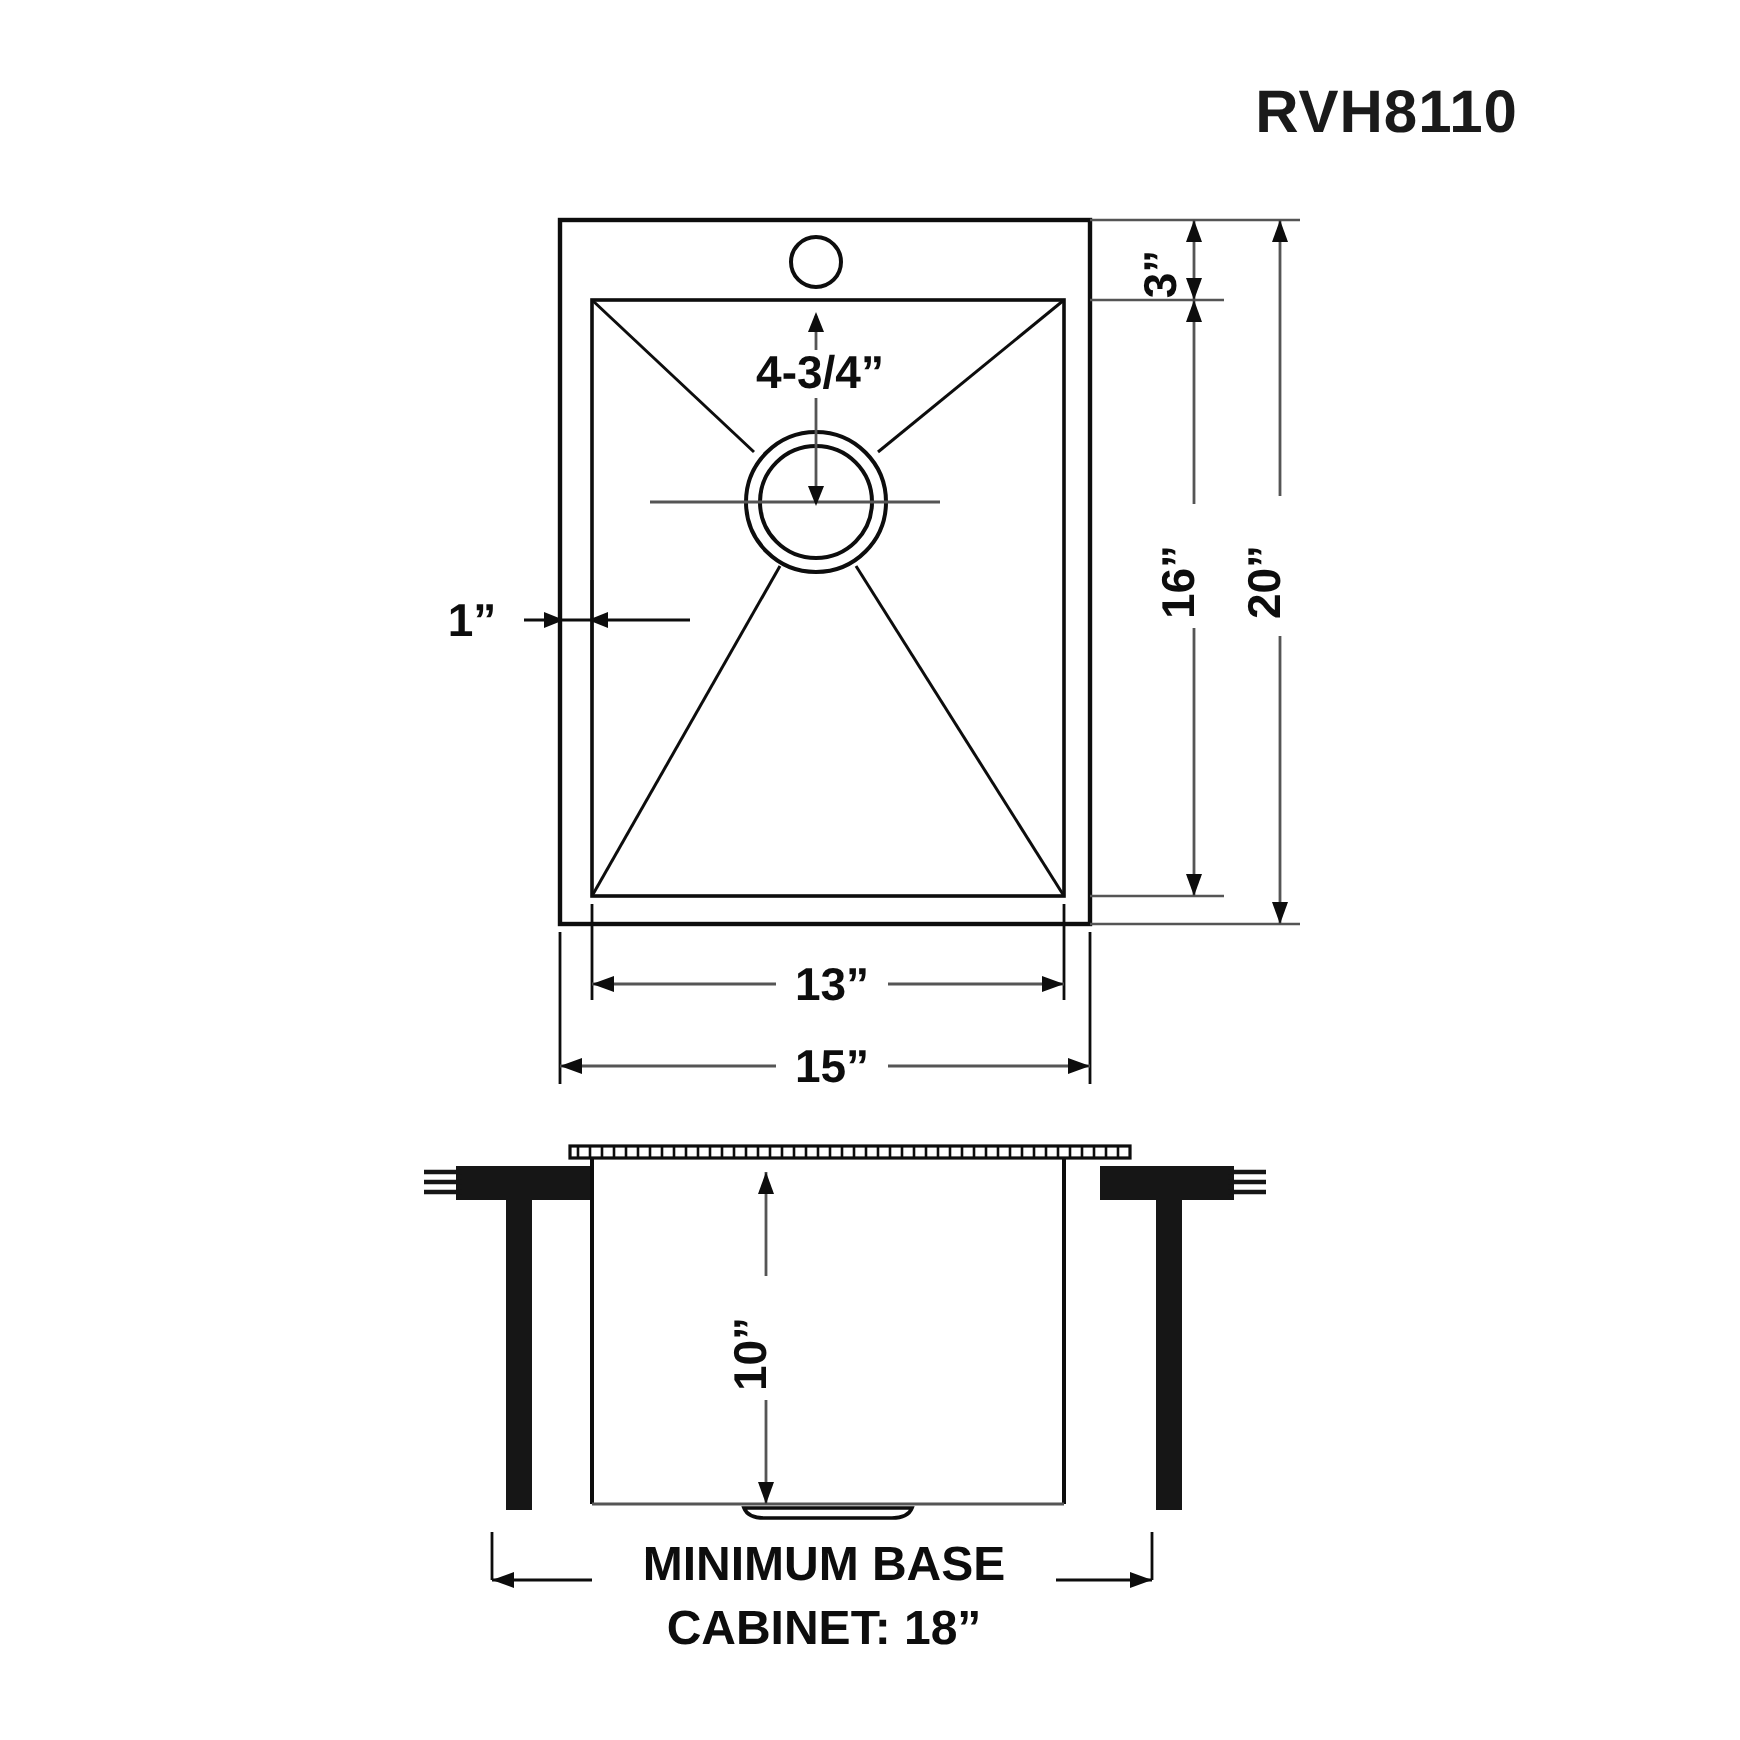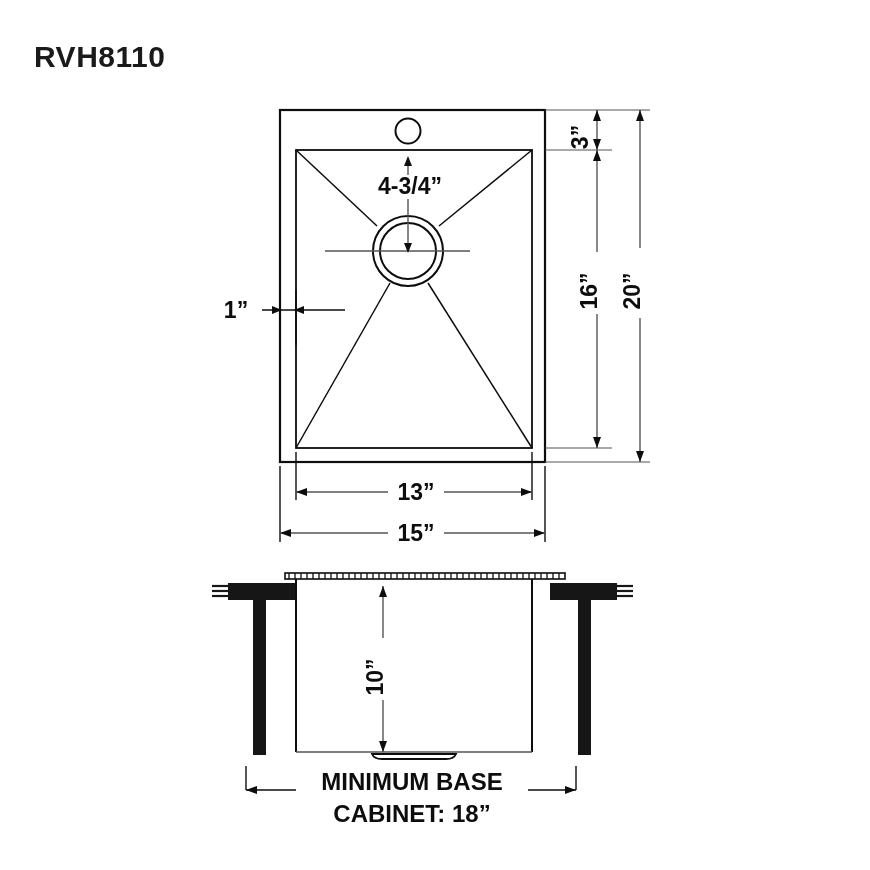--- a/index.html
+++ b/index.html
@@ -17,26 +17,25 @@
   #sheet {
     position: relative;
     width: 870px;
     height: 870px;
   }
   #title {
     position: absolute;
     top: 40px;
     left: 0;
     width: 759px;
-    text-align: left;
+    text-align: right;
     font-size: 30px;
     font-weight: bold;
     letter-spacing: 0.5px;
     color: #1a1a1a;
-    padding-left: 34px;
   }
   svg { position: absolute; top: 0; left: 0; }
   text { font-family: "Liberation Sans", sans-serif; fill: #0d0d0d; }
   .dimtxt { font-size: 23px; font-weight: bold; }
   .labeltxt { font-size: 24px; font-weight: bold; }
 </style>
 </head>
 <body>
 
 <div id="sheet">

